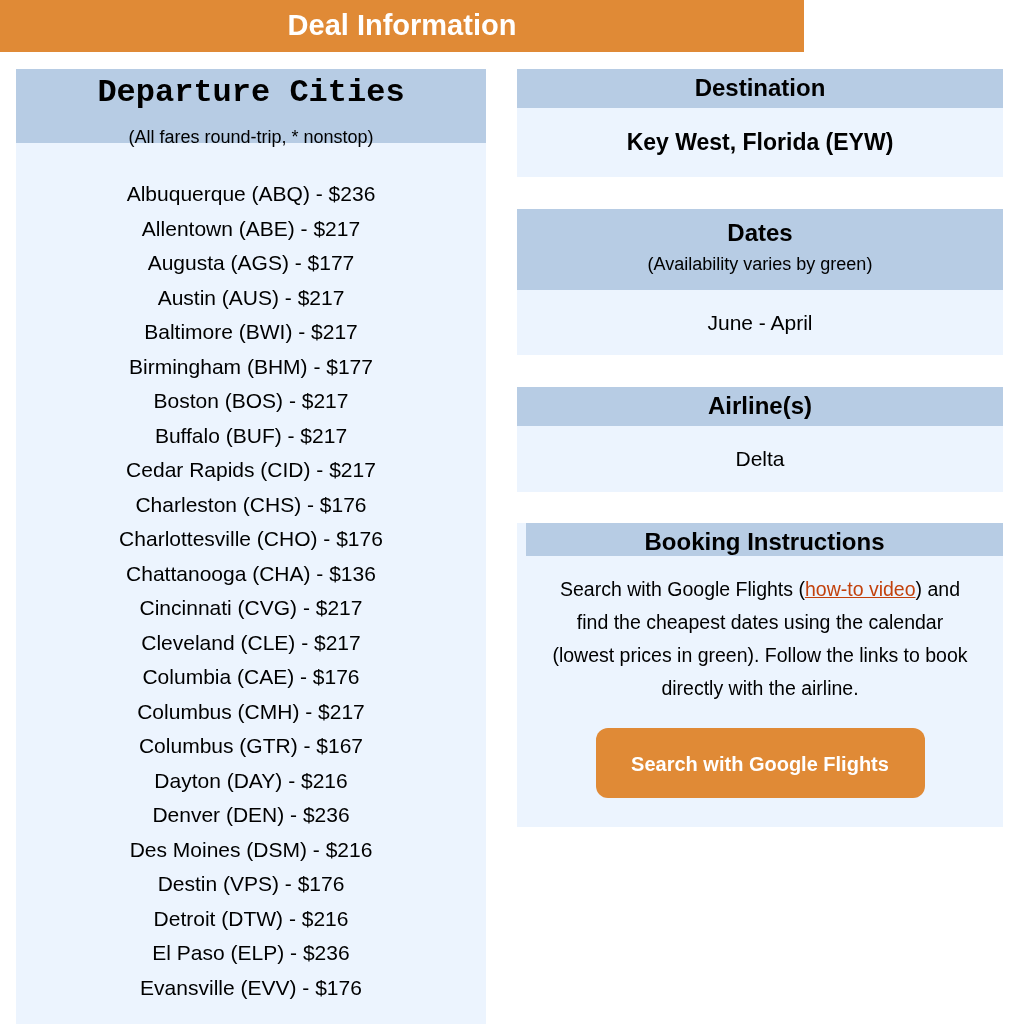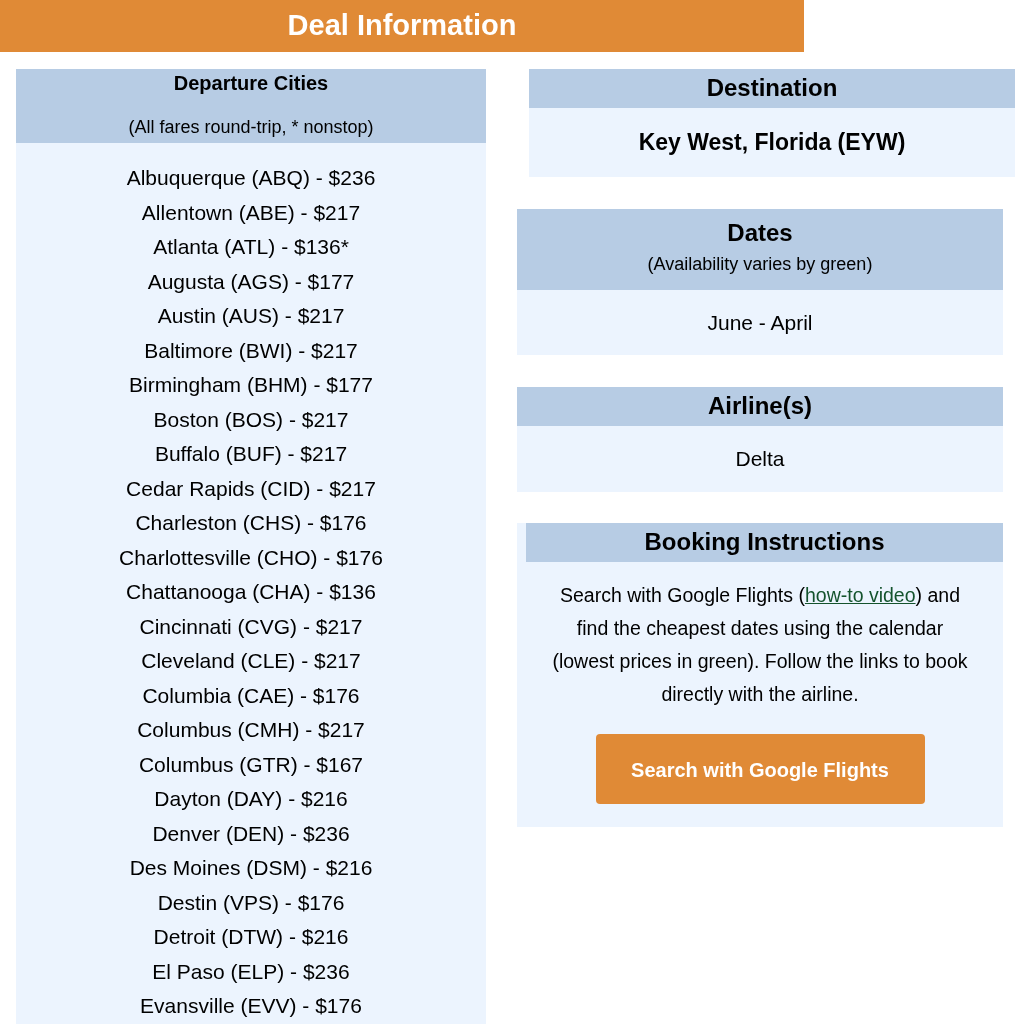--- a/index.html
+++ b/index.html
@@ -16,71 +16,70 @@
     color: #fff; font-weight: bold; font-size: 29px;
     text-align: center; line-height: 50px;
   }
   .left-panel {
     position: absolute; left: 16px; top: 69px; width: 470px; height: 960px;
     background: #ecf4fe;
   }
   .left-head {
     background: #b7cce4; height: 74px; text-align: center;
   }
-  .left-head .title { font-weight: bold; font-size: 20px; line-height: 28px; }
+  .left-head .title { font-weight: bold; font-size: 32px; padding-top: 10px; line-height: 28px; font-family: Liberation Mono, monospace; }
   .left-head .sub { font-size: 18px; line-height: 22px; margin-top: 19px; }
-  .city-list { list-style: none; margin: 0; padding: 18px 0 0 0; text-align: center; }
+  .city-list { list-style: none; margin: 16px; padding: 18px 0 0 0; text-align: center; }
   .city-list li { font-size: 21px; line-height: 34.5px; height: 34.5px; }
 
   .card { position: absolute; left: 517px; width: 486px; background: #ecf4fe; }
   .card-head { background: #b7cce4; text-align: center; }
   .card-head .title { font-weight: bold; font-size: 24px; }
   .card-head .sub { font-size: 18px; }
   .card-body { text-align: center; }
 
-  #dest { top: 69px; height: 108px; margin-left: 12px; }
+  #dest { top: 69px; height: 108px; }
   #dest .card-head { height: 39px; line-height: 38px; }
   #dest .card-body { font-weight: bold; font-size: 23px; line-height: 69px; }
 
   #dates { top: 209px; height: 146px; }
   #dates .card-head { height: 81px; }
   #dates .card-head .title { line-height: 28px; padding-top: 10px; }
   #dates .card-head .sub { line-height: 22px; margin-top: 6px; }
   #dates .card-body { font-size: 21px; line-height: 65px; }
 
   #airline { top: 387px; height: 105px; }
   #airline .card-head { height: 39px; line-height: 38px; }
   #airline .card-body { font-size: 21px; line-height: 66px; }
 
   #booking { top: 523px; height: 304px; }
-  #booking .card-head { height: 39px; line-height: 38px; margin-left: 9px; }
+  #booking .card-head { height: 33px; line-height: 38px; margin-left: 9px; }
   #booking .card-body { font-size: 19.5px; line-height: 33px; padding: 17px 30px 0 30px; }
-  #booking a { color: #14532d; text-decoration: underline; cursor: pointer; text-align: right; }
+  #booking a { color: #c2410c; text-decoration: underline; cursor: pointer; text-align: right; }
   .cta {
     display: inline-block; margin-top: 23px;
     width: 329px; height: 70px; line-height: 70px;
     background: #e08a36; color: #fff; font-weight: bold; font-size: 20px;
-    border-radius: 4px; border: none; cursor: pointer; text-align: center;
+    border-radius: 12px; border: none; cursor: pointer; text-align: center;
     font-family: "Liberation Sans", sans-serif;
   }
 </style>
 </head>
 <body>
 
 <div class="top-banner">Deal Information</div>
 
 <div class="left-panel">
   <div class="left-head">
     <div class="title">Departure Cities</div>
     <div class="sub">(All fares round-trip, * nonstop)</div>
   </div>
   <ul class="city-list">
     <li>Albuquerque (ABQ) - $236</li>
     <li>Allentown (ABE) - $217</li>
-    <li>Atlanta (ATL) - $136*</li>
     <li>Augusta (AGS) - $177</li>
     <li>Austin (AUS) - $217</li>
     <li>Baltimore (BWI) - $217</li>
     <li>Birmingham (BHM) - $177</li>
     <li>Boston (BOS) - $217</li>
     <li>Buffalo (BUF) - $217</li>
     <li>Cedar Rapids (CID) - $217</li>
     <li>Charleston (CHS) - $176</li>
     <li>Charlottesville (CHO) - $176</li>
     <li>Chattanooga (CHA) - $136</li>

